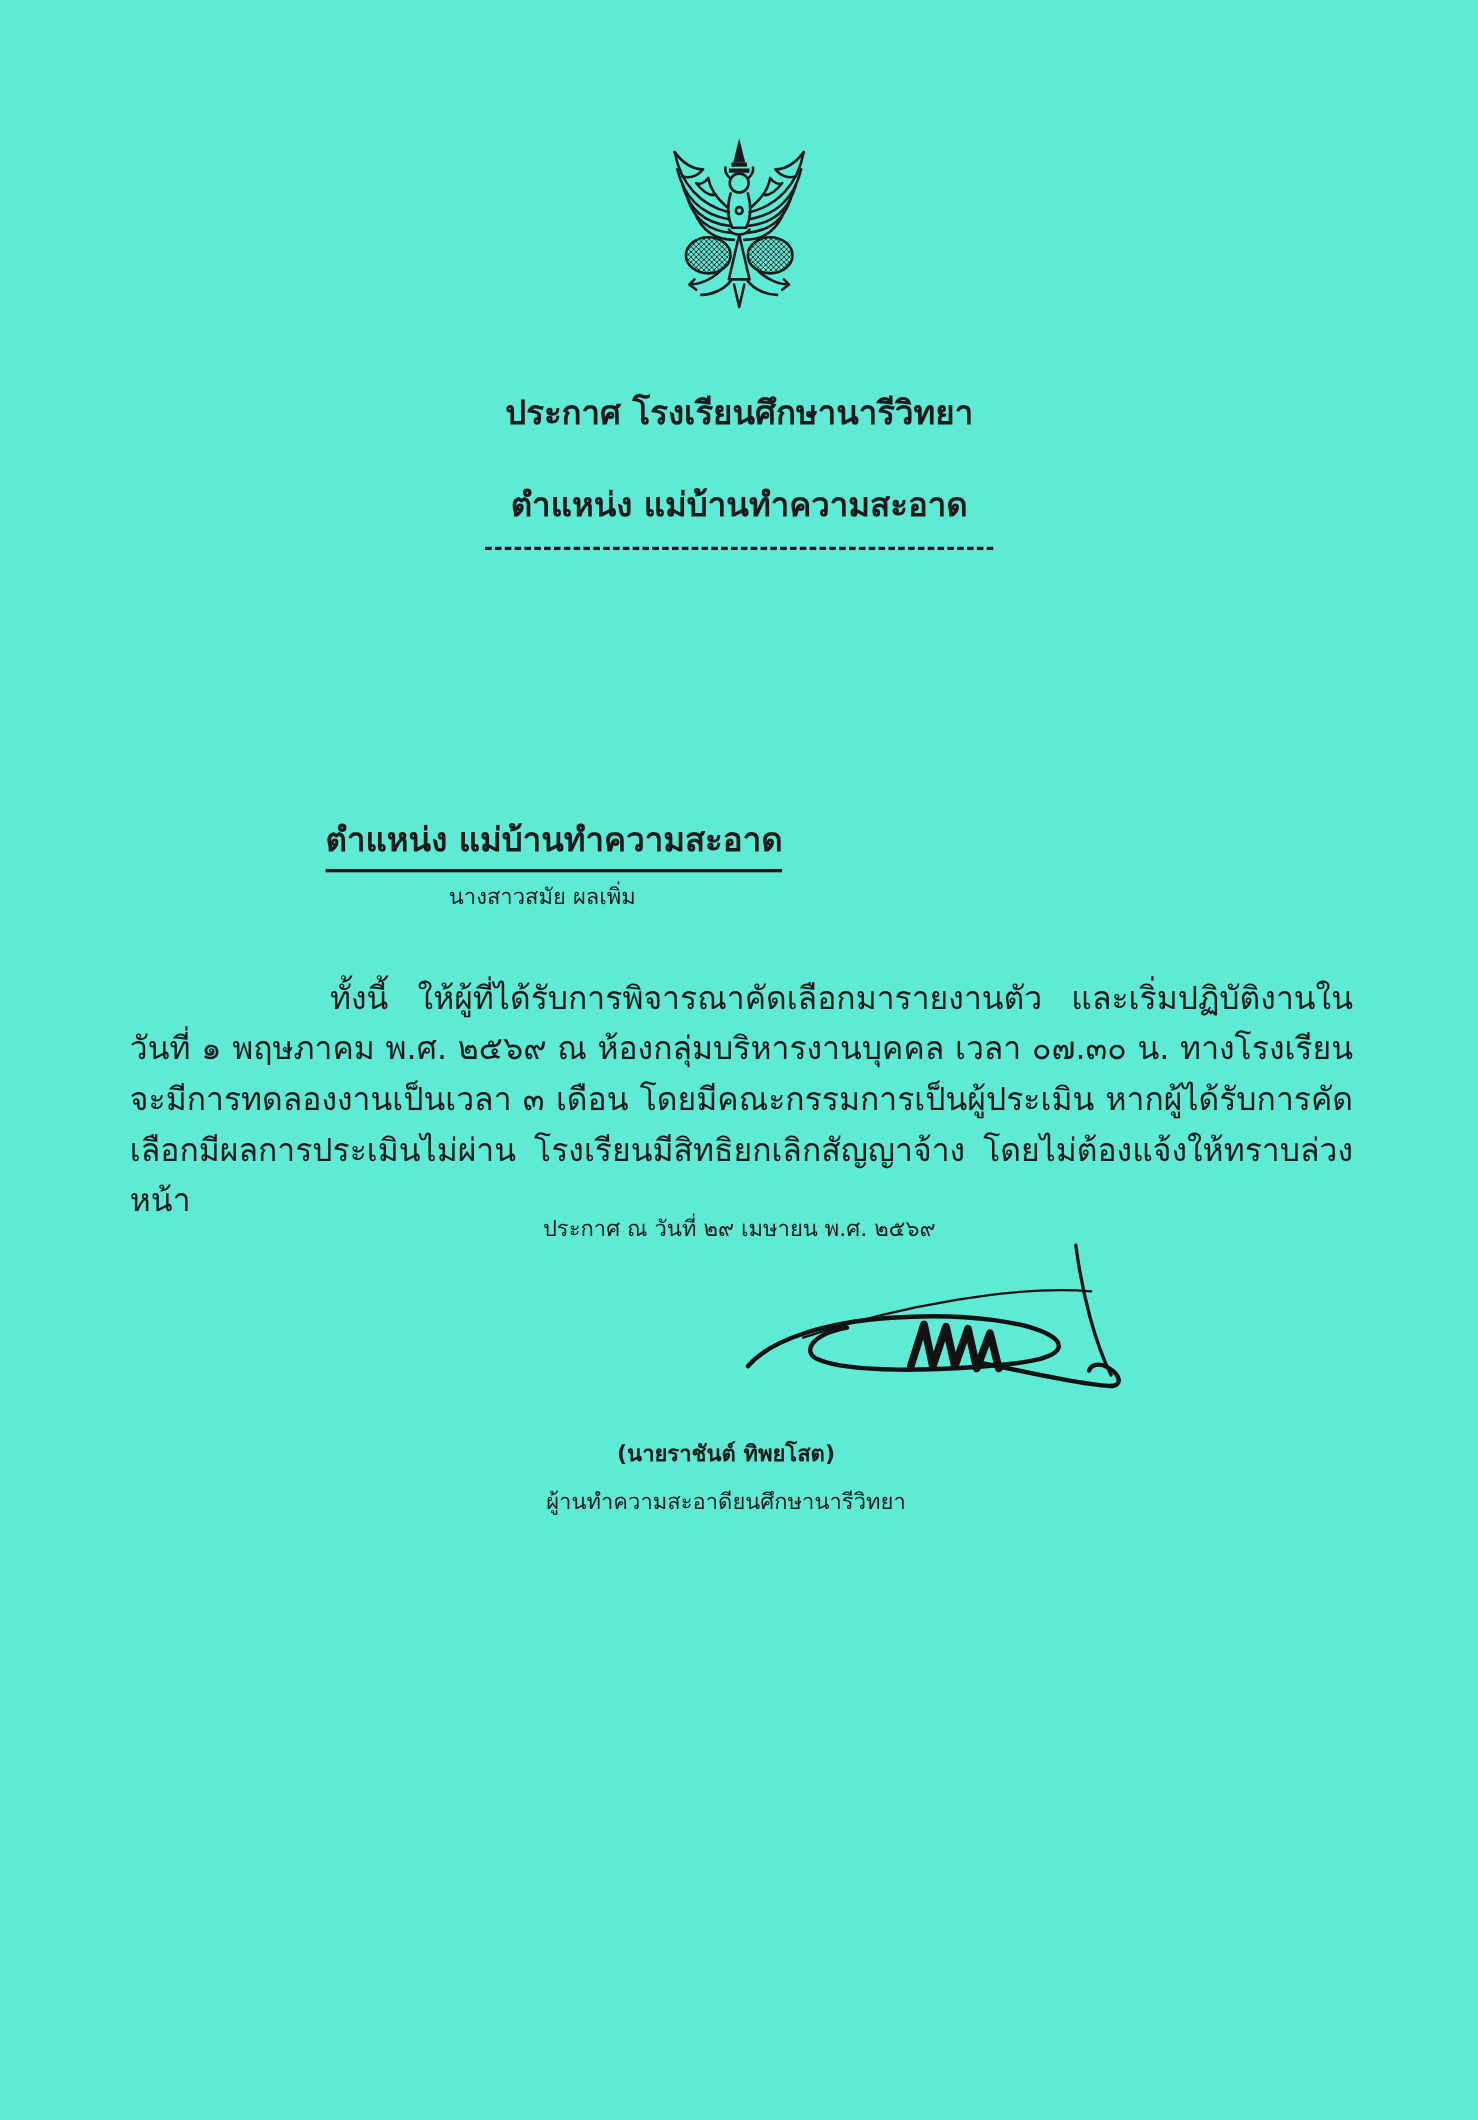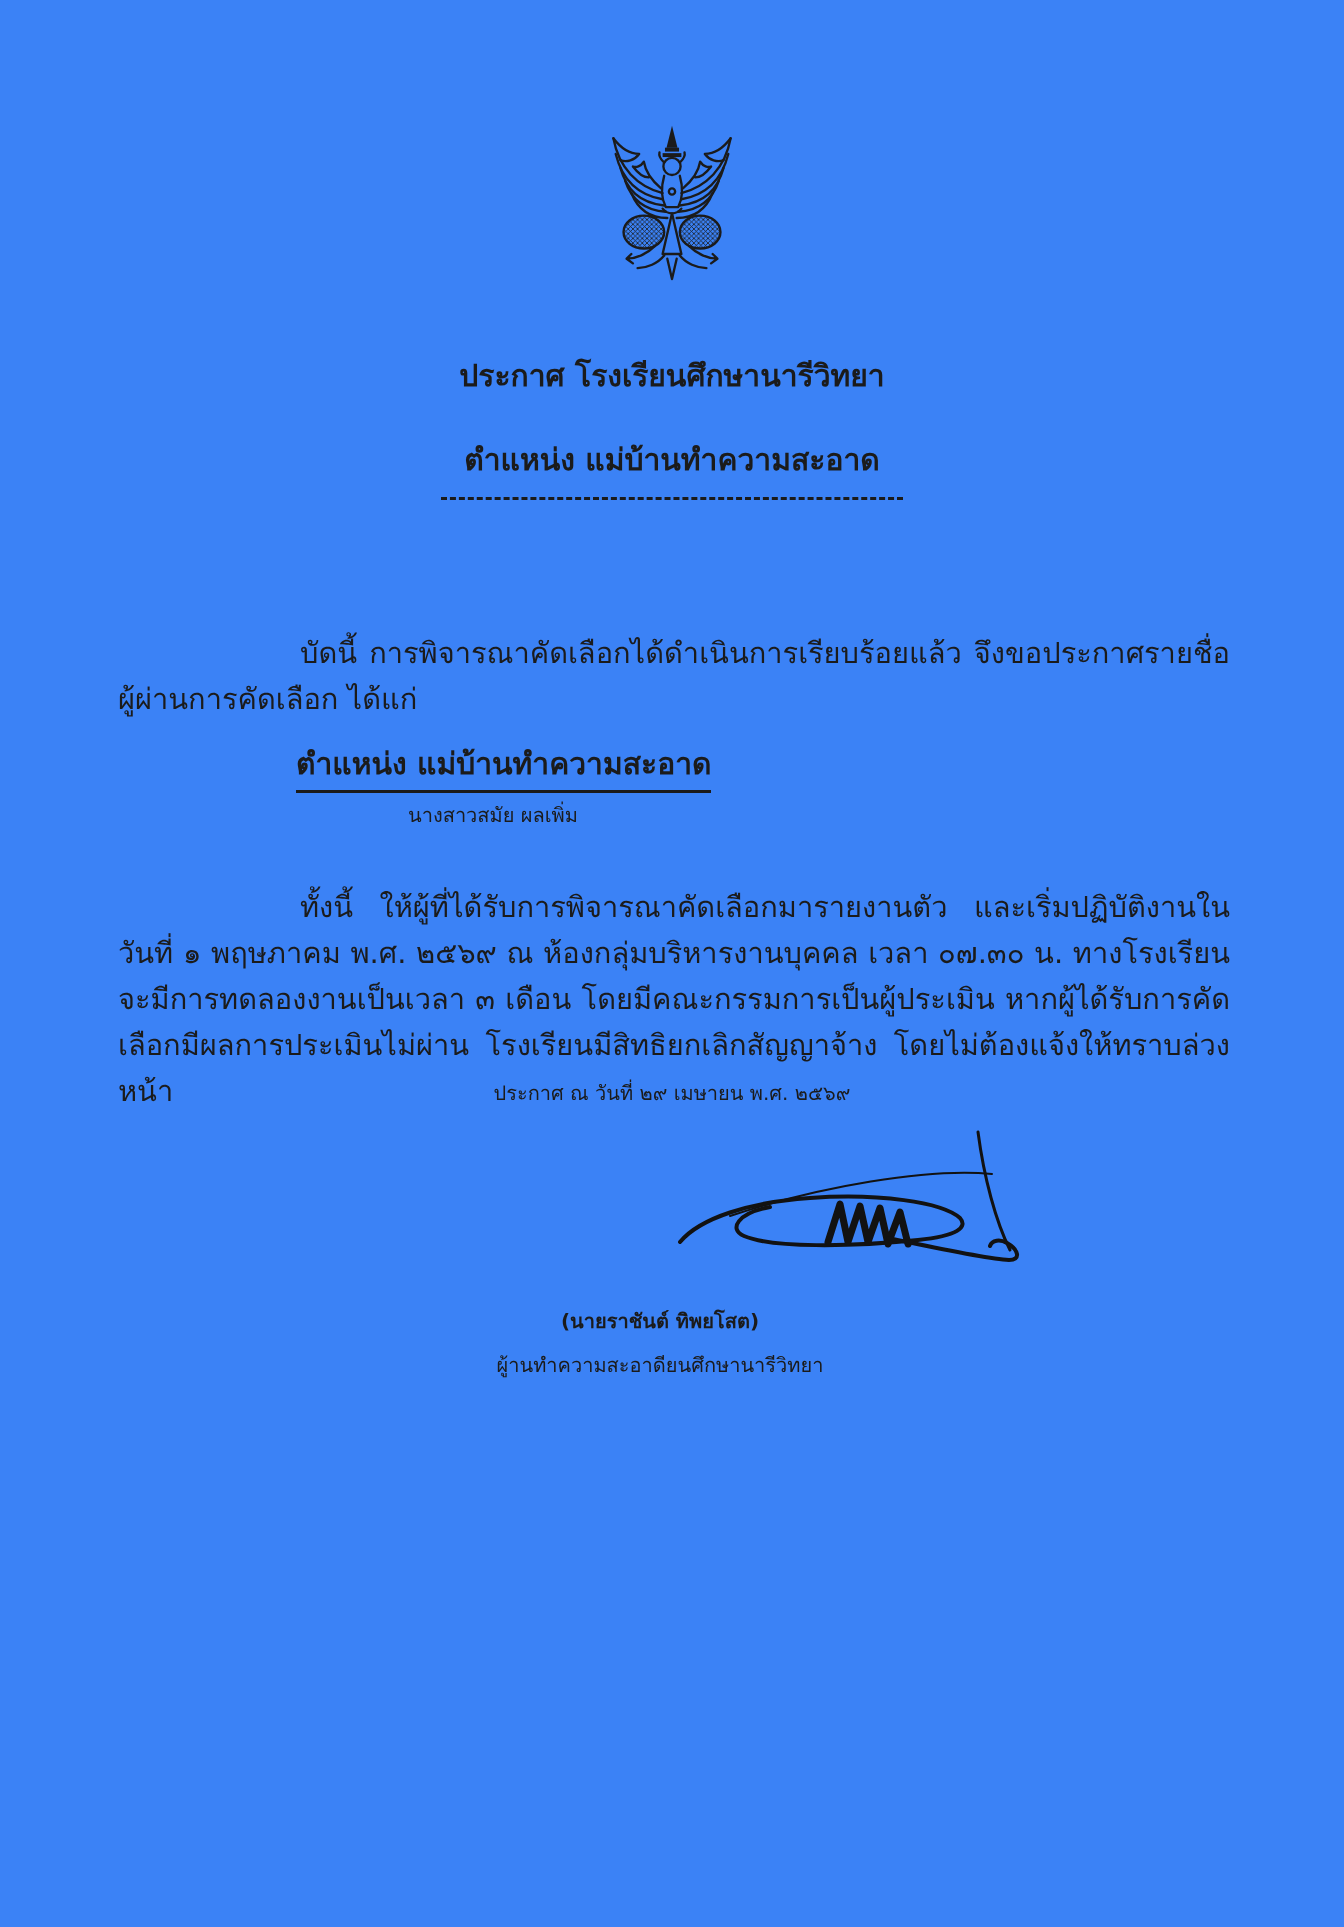--- a/index.html
+++ b/index.html
@@ -1,20 +1,20 @@
 <!DOCTYPE html>
 <html lang="th"><head>
 <meta charset="utf-8">
 <style>
   * { margin:0; padding:0; box-sizing:border-box; }
   html,body { background:#ffffff; }
   body { font-family:"DejaVu Sans", sans-serif; }
   .page {
     position:relative; width:1344px; height:1927px;
-    background:#3b82f6; color:#1b1b1b; margin:0 auto; overflow:hidden;
+    background:#5eead4; color:#1b1b1b; margin:0 auto; overflow:hidden;
   }
   .abs { position:absolute; }
   .center-line { left:0; width:100%; text-align:center; }
   .center-block { left:0; width:1320px; text-align:center; }
   .title-text { font-size:30px; font-weight:700; line-height:1.35; }
   .body-text { font-size:29px; line-height:46px; text-align:justify; }
   .first-indent { text-indent:182px; }
   .dashed-rule { border-top:3px dashed #1b1b1b; }
   .pos-heading {
     font-size:30px; font-weight:700;
@@ -79,31 +79,30 @@
       </g>
     </svg>
   </div>
 
   <div class="abs center-line title-text" style="top:356px;">ประกาศ โรงเรียนศึกษานารีวิทยา</div>
   <div class="abs center-line title-text" style="top:440px;">ตำแหน่ง แม่บ้านทำความสะอาด</div>
 
   <div class="abs dashed-rule" style="top:497px; left:441px; width:462px; height:0;"></div>
 
 
-  <div class="abs body-text first-indent" style="top:630px; left:118px; width:1112px;">บัดนี้ การพิจารณาคัดเลือกได้ดำเนินการเรียบร้อยแล้ว จึงขอประกาศรายชื่อผู้ผ่านการคัดเลือก ได้แก่</div>
 
   <div class="abs" style="top:740px; left:296px;">
     <span class="pos-heading">ตำแหน่ง แม่บ้านทำความสะอาด</span>
   </div>
 
   <div class="abs plain-29" style="top:802px; left:408px;">นางสาวสมัย  ผลเพิ่ม</div>
 
   <div class="abs body-text first-indent" style="top:884px; left:118px; width:1112px;">ทั้งนี้  ให้ผู้ที่ได้รับการพิจารณาคัดเลือกมารายงานตัว และเริ่มปฏิบัติงานในวันที่ ๑ พฤษภาคม พ.ศ. ๒๕๖๙ ณ ห้องกลุ่มบริหารงานบุคคล  เวลา ๐๗.๓๐ น. ทางโรงเรียนจะมีการทดลองงานเป็นเวลา ๓ เดือน โดยมีคณะกรรมการเป็นผู้ประเมิน หากผู้ได้รับการคัดเลือกมีผลการประเมินไม่ผ่าน โรงเรียนมีสิทธิยกเลิกสัญญาจ้าง โดยไม่ต้องแจ้งให้ทราบล่วงหน้า</div>
 
-  <div class="abs center-line plain-29" style="top:1080px;">ประกาศ  ณ  วันที่ ๒๙  เมษายน  พ.ศ. ๒๕๖๙</div>
+  <div class="abs center-line plain-29" style="top:1104px;">ประกาศ  ณ  วันที่ ๒๙  เมษายน  พ.ศ. ๒๕๖๙</div>
 
   <div class="abs" style="top:1118px; left:660px; width:380px; height:175px;">
     <svg viewBox="0 0 380 175" width="380" height="175">
       <g stroke="#121212" fill="none" stroke-linecap="round" stroke-linejoin="round">
 
         <path d="M70 98 C160 68 268 50 332 56" stroke-width="2"></path>
 
         <path d="M20 124 C40 100 90 84 150 80 C218 75 282 84 300 100 C308 109 298 118 258 122 C190 129 112 130 84 118 C68 111 78 95 110 89" stroke-width="4"></path>
 
         <path d="M168 124 L180 86 L188 124 L200 88 L208 124 L220 90 L228 126 L240 94 L248 126" stroke-width="7"></path>

